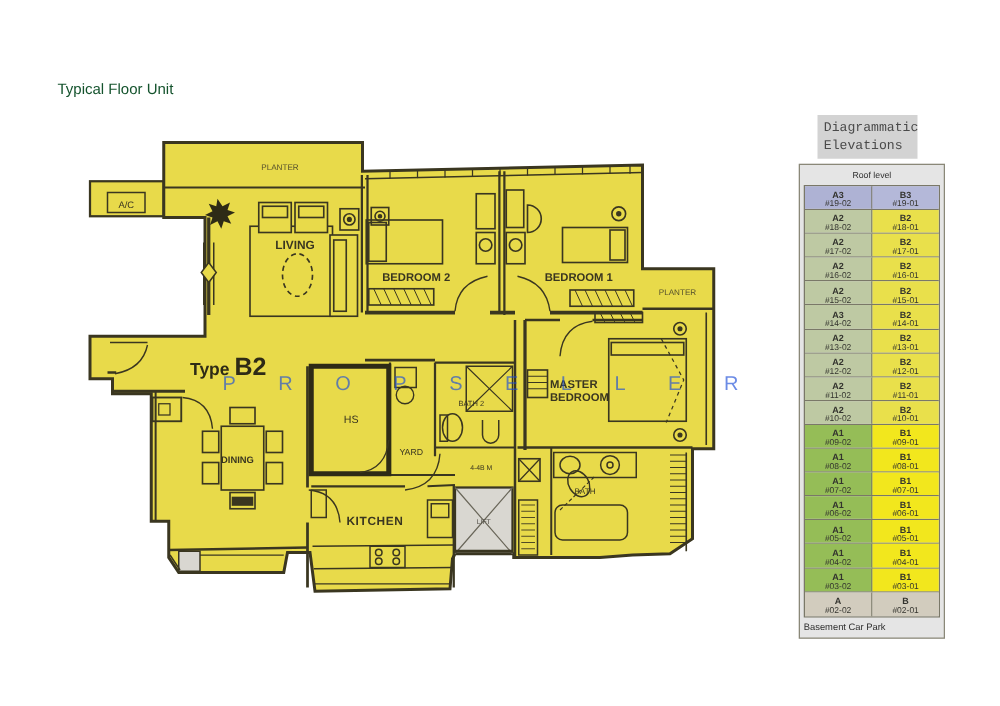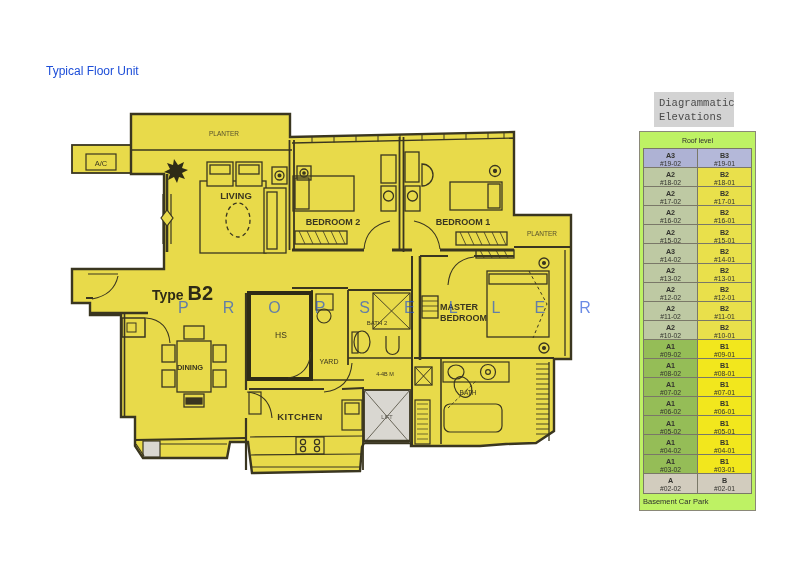--- a/index.html
+++ b/index.html
@@ -1,20 +1,20 @@
 <!DOCTYPE html>
 <html><head><meta charset="utf-8">
 <style>
 html,body{margin:0;padding:0;background:#ffffff;width:800px;height:565px;overflow:hidden;font-family:"Liberation Sans",sans-serif;}
 #page{position:relative;width:800px;height:565px;}
 #title{position:absolute;left:46px;top:29px;font-size:24px;color:#41706a;}
-#subtitle{position:absolute;left:46px;top:64px;font-size:12px;color:#1d4ed8;}
+#subtitle{position:absolute;left:46px;top:64px;font-size:12px;color:#14532d;}
 #wm{position:absolute;left:178px;top:299px;font-size:16px;color:#1d4ed8;opacity:0.65;letter-spacing:34px;white-space:nowrap;}
 #diagbox{position:absolute;left:654px;top:92px;width:80px;height:35px;background:#d3d3d3;color:#4a4a4a;font-family:"Liberation Mono",monospace;font-size:10.5px;line-height:14px;padding:4px 16px 0 5px;box-sizing:border-box;}
-#elev{position:absolute;left:639px;top:131px;width:117px;height:380px;background:#bef264;border:1px solid #8a8878;box-sizing:border-box;padding:2px 3px;}
+#elev{position:absolute;left:639px;top:131px;width:117px;height:380px;background:#e5e5e5;border:1px solid #8a8878;box-sizing:border-box;padding:2px 3px;}
 #elev .hdr{height:14px;font-size:7px;color:#2e2e2e;text-align:center;line-height:13px;}
 #elev .grid{border:1px solid #7a7868;}
 .trow{display:flex;height:19.1px;border-bottom:1px solid #7a7868;box-sizing:border-box;}
 .trow:last-child{border-bottom:none;}
 .tc{flex:1;text-align:center;font-size:6.8px;line-height:1.25;color:#33332e;padding-top:2.2px;box-sizing:border-box;}
 .tc:first-child{border-right:1px solid #7a7868;}
 .tc b{display:block;font-size:7.2px;}
 #elev .ftr{height:15px;font-size:7.5px;color:#2e2e2e;text-align:left;line-height:15px;}
 </style></head>
 <body>

